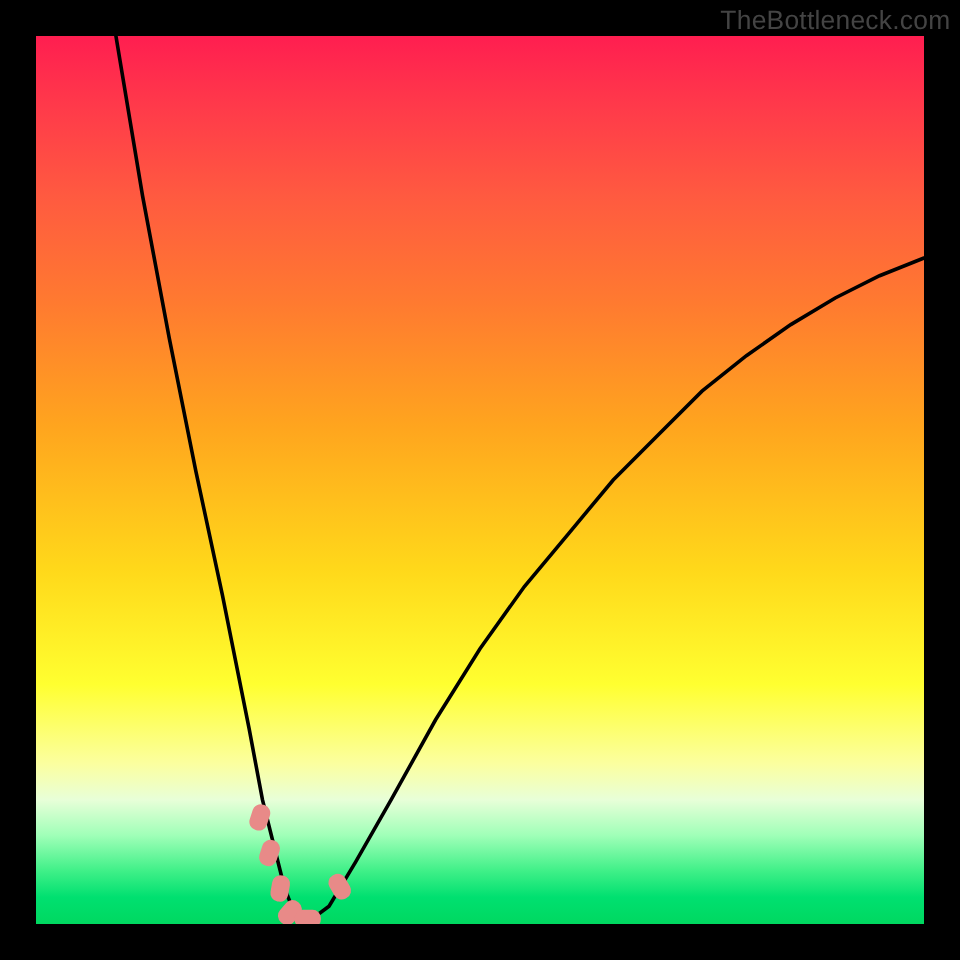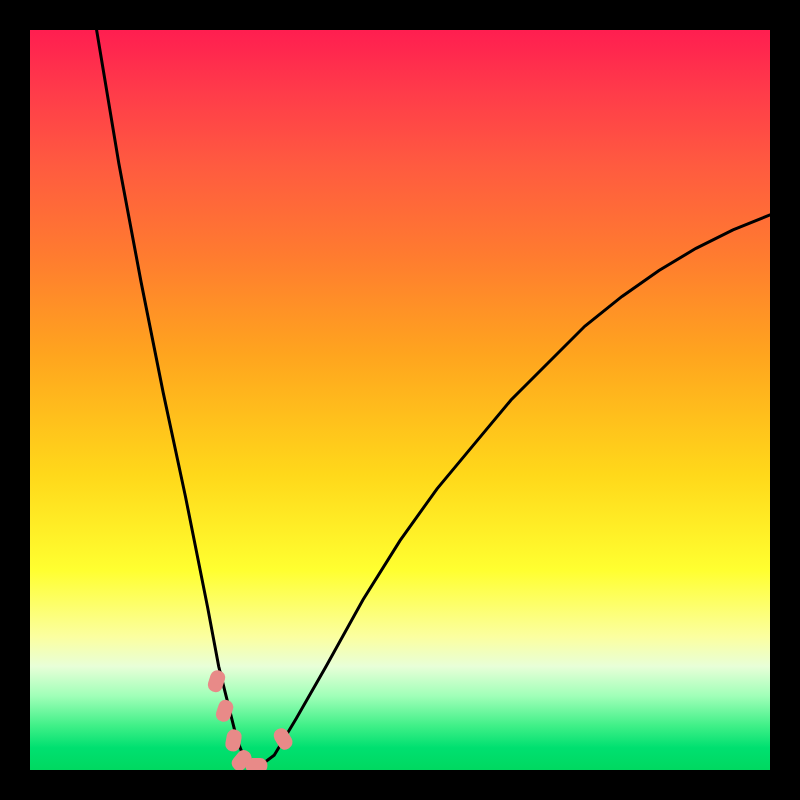--- a/index.html
+++ b/index.html
@@ -73,13 +73,14 @@
       <g id="marker-layer">
           <rect x="179.0" y="640.2" width="15" height="22" rx="7" ry="7" fill="#e88a88" transform="rotate(18 186.5 651.2)"></rect>
           <rect x="187.1" y="669.8" width="15" height="22" rx="7" ry="7" fill="#e88a88" transform="rotate(18 194.6 680.8)"></rect>
           <rect x="196.0" y="699.4" width="15" height="22" rx="7" ry="7" fill="#e88a88" transform="rotate(10 203.5 710.4)"></rect>
           <rect x="204.1" y="719.4" width="15" height="22" rx="7" ry="7" fill="#e88a88" transform="rotate(40 211.6 730.4)"></rect>
           <rect x="218.9" y="724.6" width="15" height="22" rx="7" ry="7" fill="#e88a88" transform="rotate(90 226.4 735.6)"></rect>
           <rect x="245.6" y="697.9" width="15" height="22" rx="7" ry="7" fill="#e88a88" transform="rotate(-30 253.1 708.9)"></rect>
         </g>
     </svg>
   </div>
+  <div class="watermark">TheBottleneck.com</div>
 </div>
 
 </body></html>

